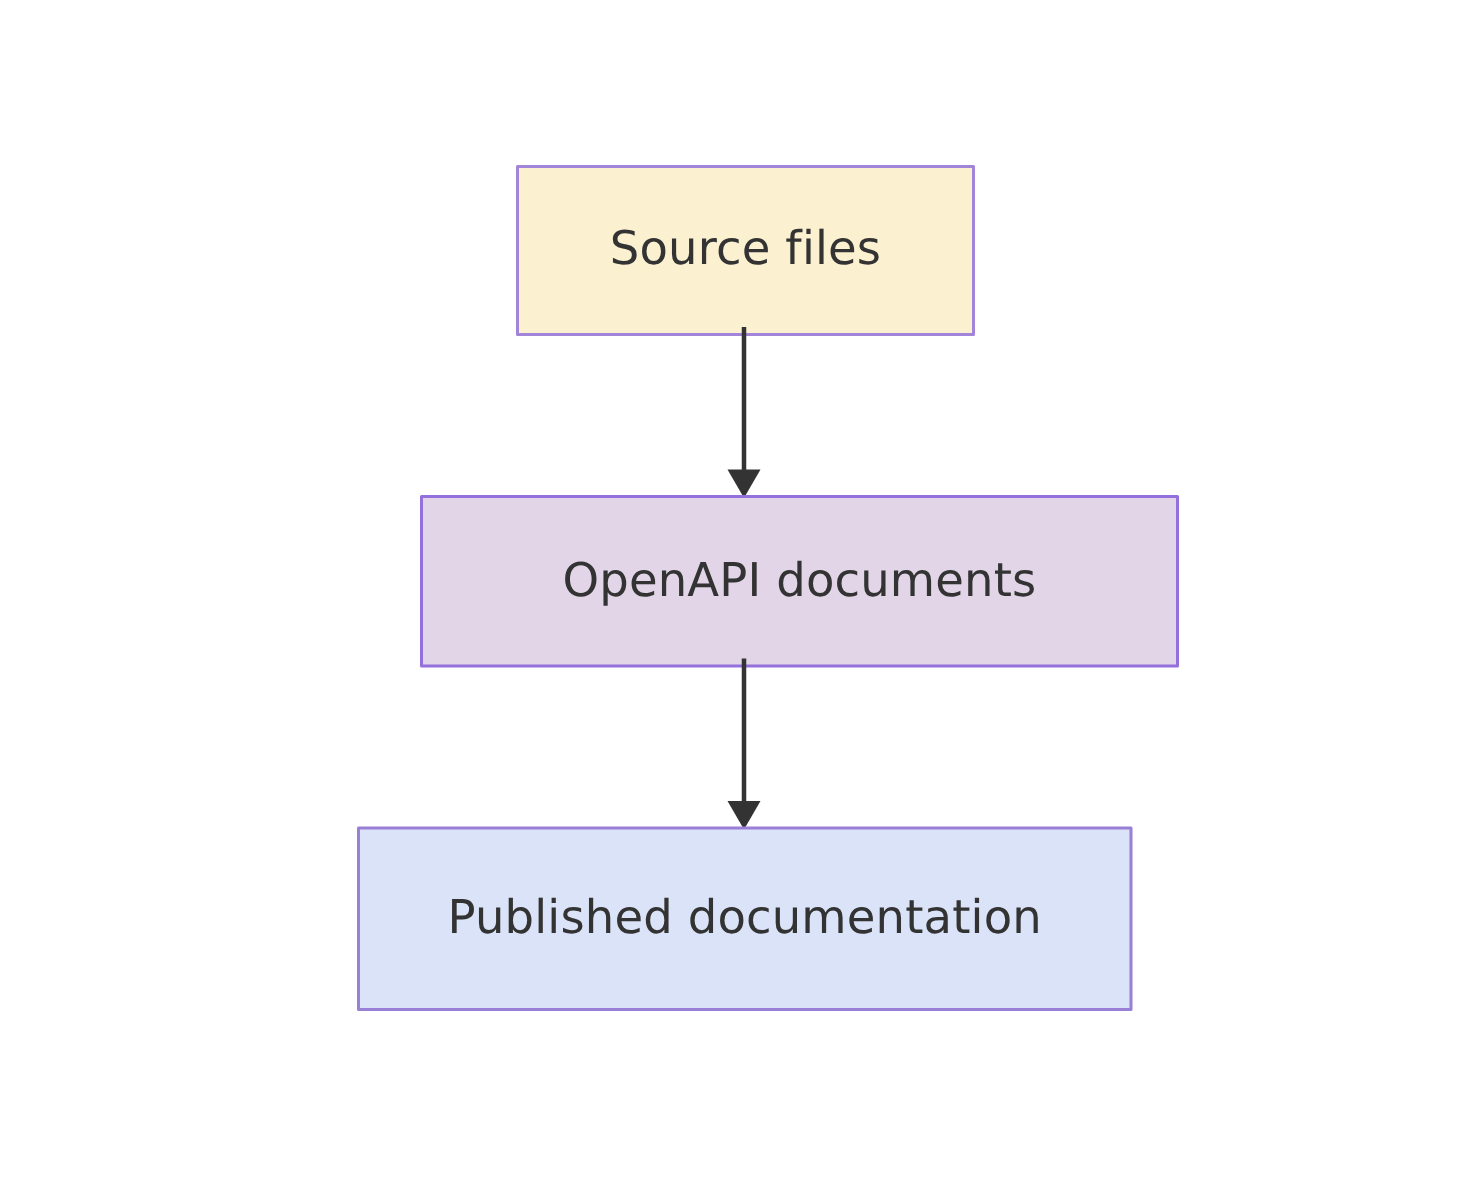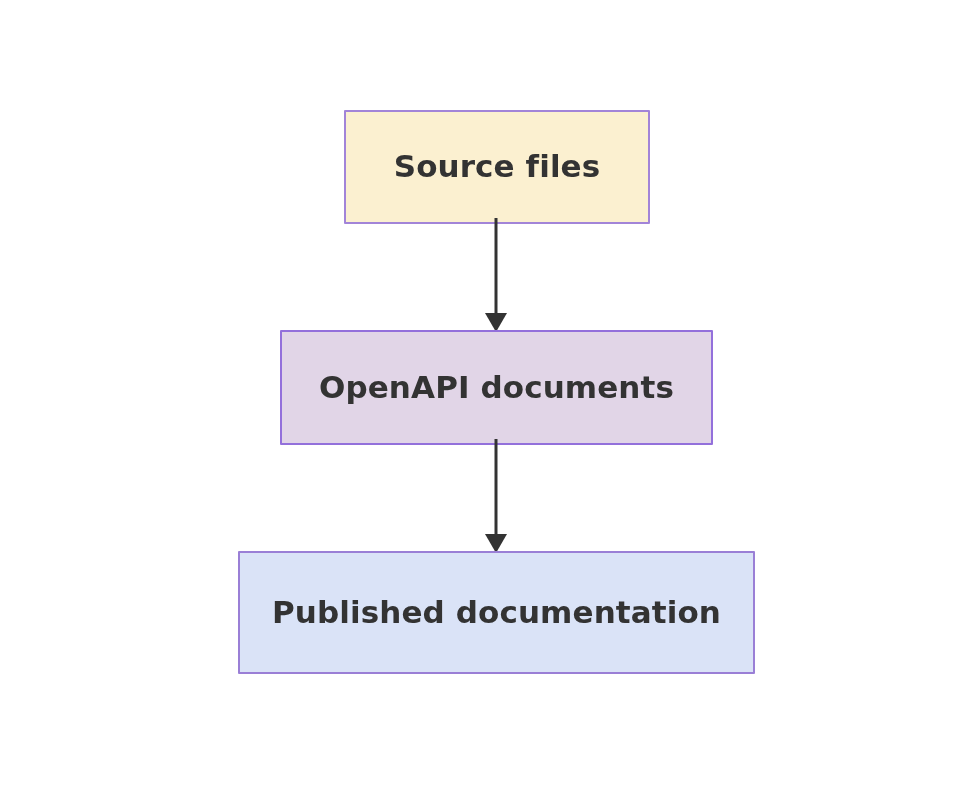--- a/index.html
+++ b/index.html
@@ -31,38 +31,38 @@
     border-width: 2px;
     border-radius: 1px;
   }
 
   .node-label {
     font-size: 31px;
     line-height: 1.2;
     color: #333333;
     letter-spacing: 0.1px;
     white-space: nowrap;
-    font-weight: 700;
+    font-weight: 400;
   }
 
   
   #node-source-files {
     left: 344px;
     top: 110px;
     width: 306px;
     height: 114px;
     background: #fbf0d0;
     border-color: #a284d8;
   }
 
   
   #node-openapi-documents {
     left: 280px;
     top: 330px;
-    width: 433px;
+    width: 506px;
     height: 115px;
     background: #e1d5e7;
     border-color: #9370db;
   }
 
   
   #node-published-documentation {
     left: 238px;
     top: 551px;
     width: 517px;

